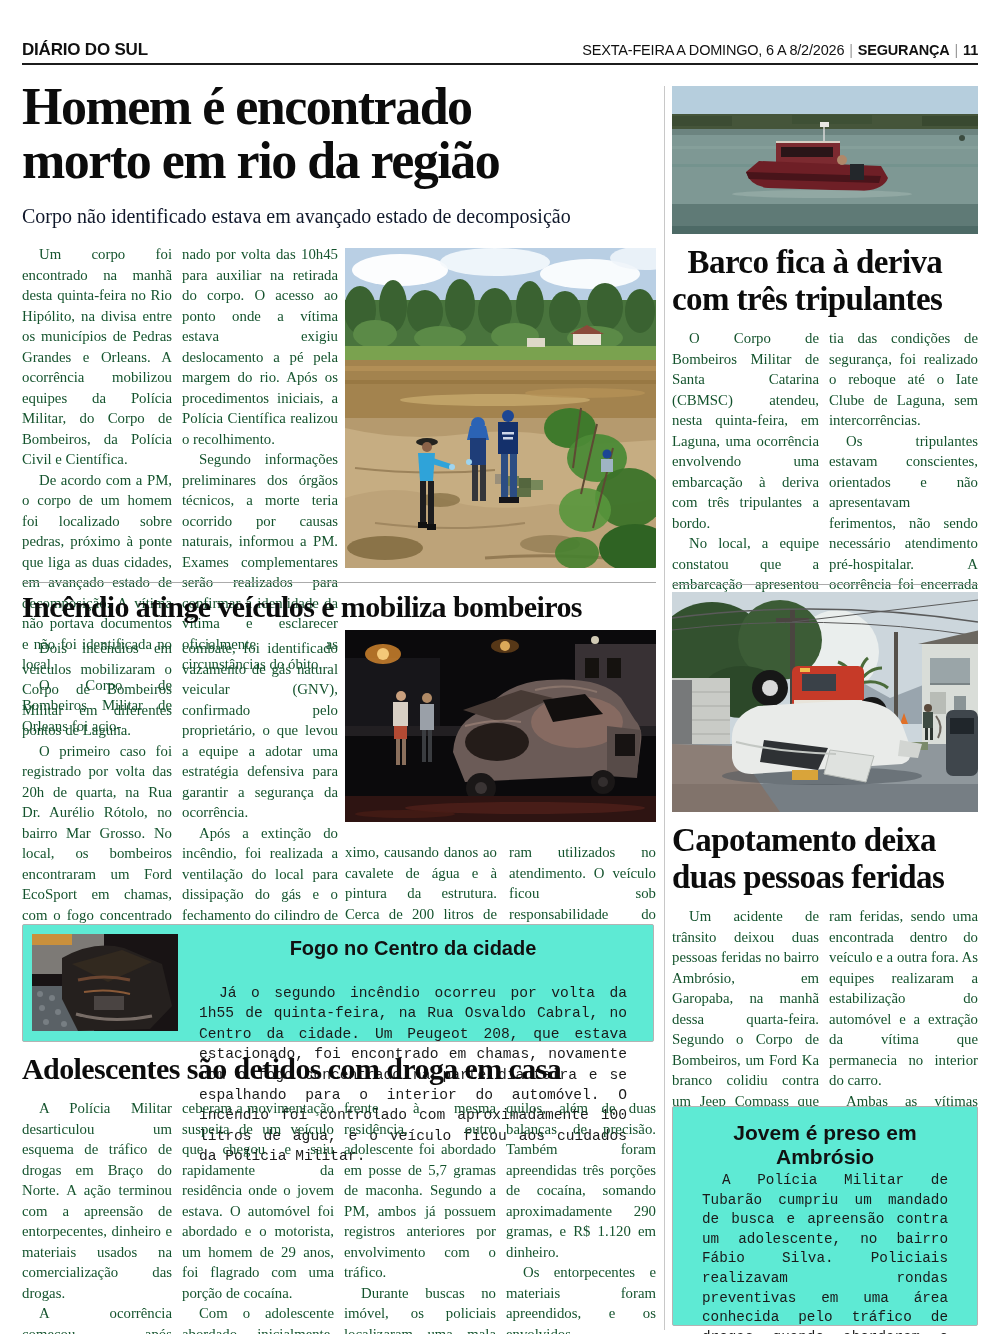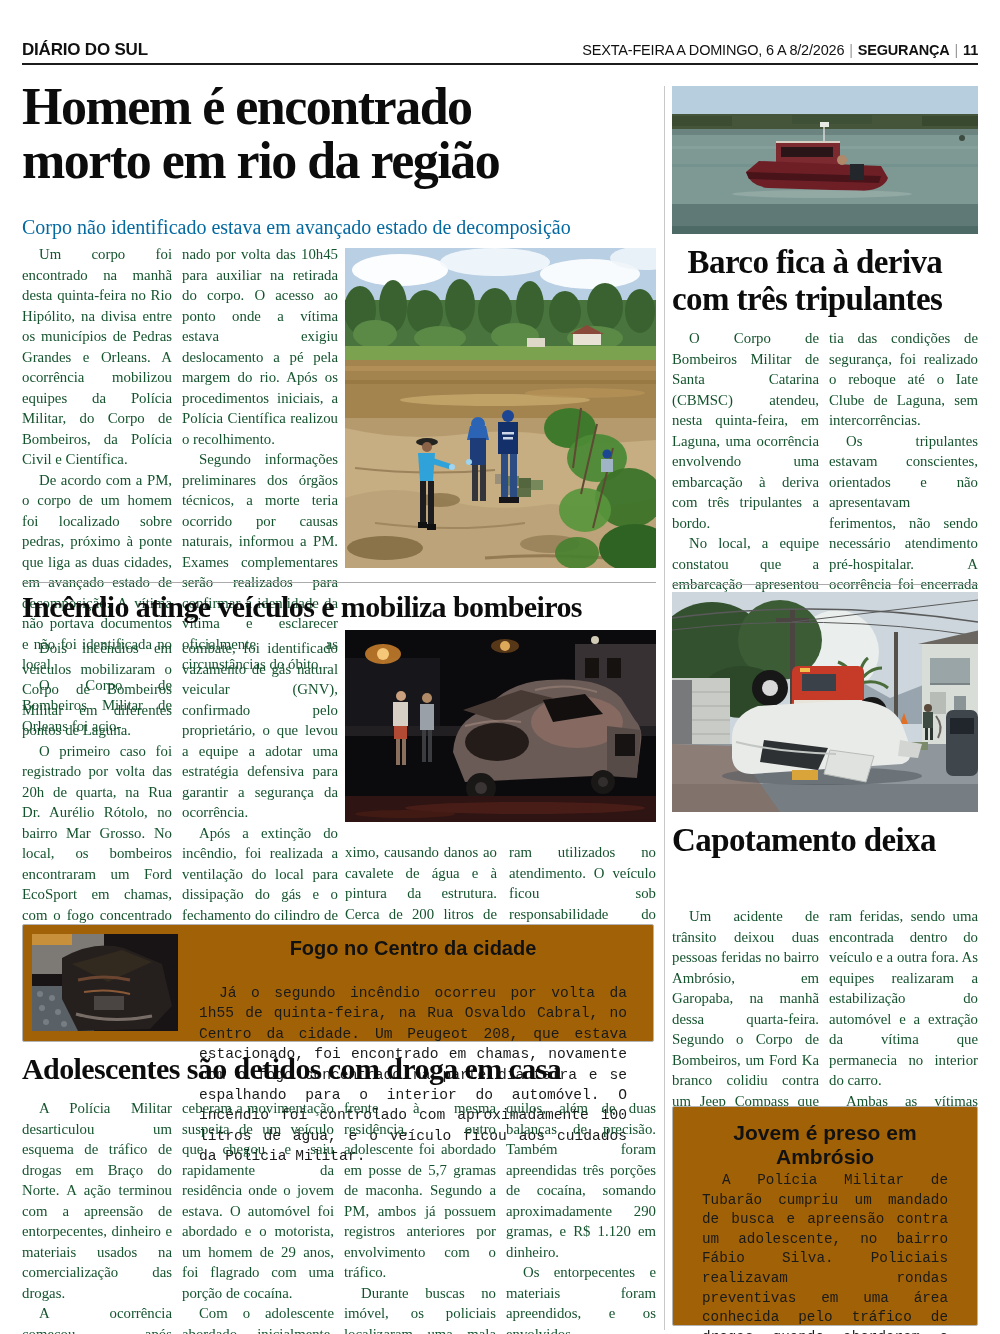--- a/index.html
+++ b/index.html
@@ -14,31 +14,31 @@
   .header-right .sep{color:#9a9a9a;padding:0 5px;font-weight:normal;}
   .header-rule{position:absolute;left:22px;right:22px;top:63px;height:2px;background:#1c1c1c;}
   
   .left-pane{position:absolute;left:22px;top:86px;width:634px;height:1248px;}
   .right-pane{position:absolute;left:672px;top:86px;width:306px;height:1248px;}
   .vdivider{position:absolute;left:664px;top:86px;width:1px;height:1244px;background:#c8c8c8;}
   .rule{position:absolute;height:1px;background:#ababab;}
   
   .h-main{position:absolute;left:0;top:-6px;margin:0;font-size:52px;line-height:1.04;
           font-weight:700;letter-spacing:-1.5px;color:#0c0c0c;}
-  .subhead{position:absolute;left:0;top:130px;margin:0;font-size:20px;font-weight:400;color:#0369a1;}
+  .subhead{position:absolute;left:0;top:119px;margin:0;font-size:20px;font-weight:400;color:#0f172a;}
   .h-sec{position:absolute;margin:0;font-weight:700;letter-spacing:-0.6px;color:#0c0c0c;}
   
   .col{position:absolute;font-size:14.8px;line-height:20.5px;text-align:justify;color:#14532d;}
   .col p{margin:0;text-indent:17px;}
   .col p.cont{text-indent:0;}
   
   .photo{position:absolute;overflow:hidden;background:#ddd;}
   .photo svg{display:block;}
   
-  .nbox{position:absolute;border:1px solid #b3b3b3;border-radius:2px;background:#a16207;}
+  .nbox{position:absolute;border:1px solid #b3b3b3;border-radius:2px;background:#5eead4;}
   .nbox .box-title{font-family:"Liberation Sans",sans-serif;font-weight:bold;text-align:center;margin:0;color:#111;}
   .nbox .box-body{font-family:Liberation Mono, monospace;text-align:justify;color:#1a1a1a;margin:16px;text-indent:20px;}
 </style>
 </head>
 <body>
 
 <div class="page">
 
   <div class="masthead">DIÁRIO DO SUL</div>
   <div class="header-right">
@@ -399,20 +399,21 @@
         <circle cx="256" cy="116" r="4" fill="#5a4a3c"></circle>
         <rect x="251" y="120" width="10" height="16" fill="#3c4a42"></rect>
         <rect x="253" y="136" width="3" height="12" fill="#2c3430"></rect>
           <rect x="258" y="136" width="3" height="12" fill="#2c3430"></rect>
         <path d="M264 124 q8 10 2 22" stroke="#6a645c" stroke-width="2" fill="none"></path>
       </svg>
     </div>
 
     <h2 class="h-sec" style="left:0;top:736px;font-size:33px;line-height:1.12;">
       <span style="display:block;">Capotamento deixa</span>
+      <span style="display:block;">duas pessoas feridas</span>
     </h2>
 
     <div class="col" style="left:0;top:820px;width:147px;height:196px;">
       <p>Um acidente de trânsito deixou duas pessoas feridas no bairro Ambrósio, em Garopaba, na manhã dessa quarta-feira. Segundo o Corpo de Bombeiros, um Ford Ka branco colidiu contra um Jeep Compass que estava estacionado na via pública e, em seguida, capotou.</p>
       <p>Duas pessoas fica-</p>
     </div>
     <div class="col" style="left:157px;top:820px;width:149px;height:196px;">
       <p class="cont">ram feridas, sendo uma encontrada dentro do veículo e a outra fora. As equipes realizaram a estabilização do automóvel e a extração da vítima que permanecia no interior do carro.</p>
       <p>Ambas as vítimas foram atendidas e encaminhadas para atendimento médico.</p>
     </div>

